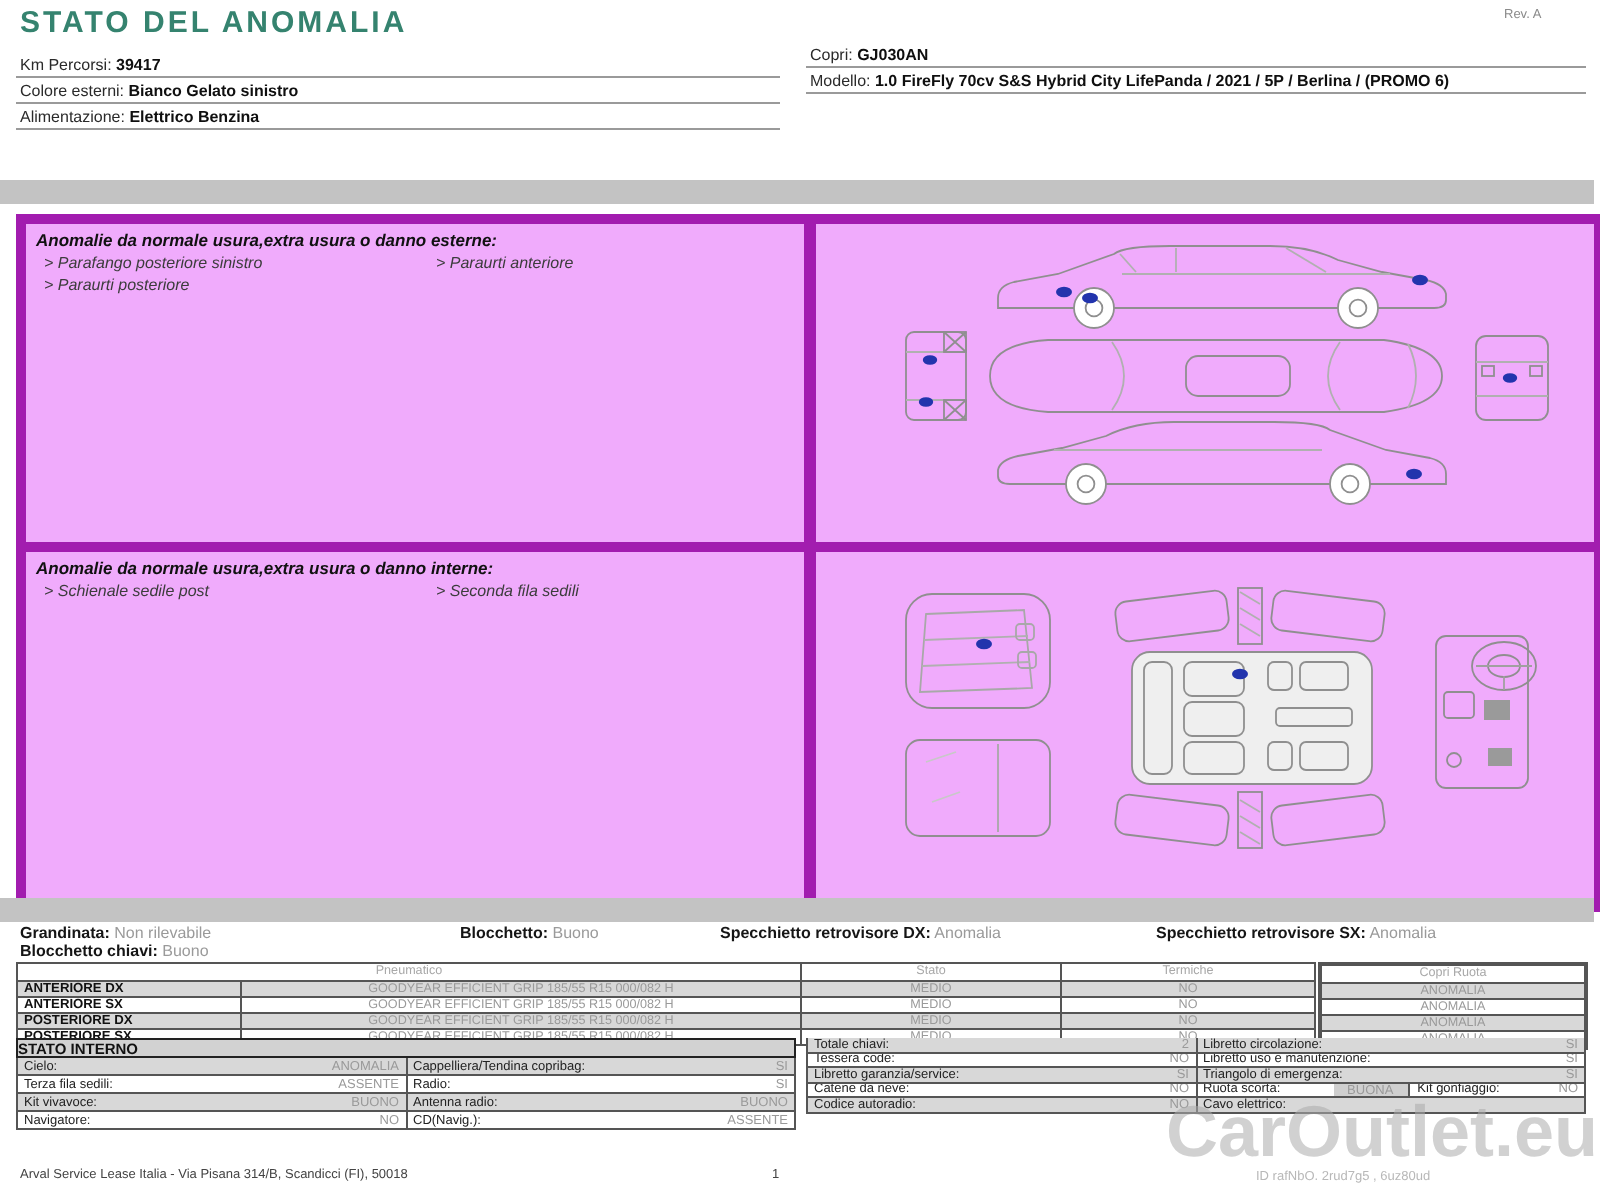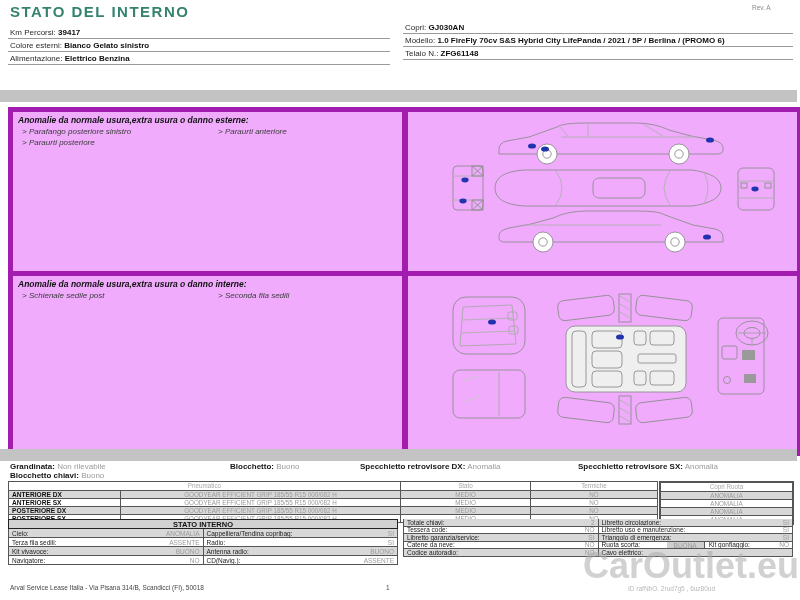--- a/index.html
+++ b/index.html
@@ -49,21 +49,21 @@
   .tc.tmhead{width:126px;text-align:center;}
   .stripe{background:#d8d8d8;}
 
   .copri{position:absolute;left:659px;top:481px;width:135px;border:2px solid #555;
          font-size:6.3px;box-sizing:border-box;text-align:center;}
   .crow{height:7px;line-height:7px;border-top:1px solid #555;color:#9a9a9a;overflow:hidden;}
   .crow.head{height:8px;line-height:8px;color:#a8a8a8;border-top:none;}
 
   .btable{position:absolute;top:519px;width:390px;font-size:6.5px;box-sizing:border-box;}
   .bt-left{left:8px;} .bt-right{left:403px;}
-  .bt-head{border:1px solid #222;background:#d2d2d2;font-weight:bold;text-align:center;
+  .bt-head{border:1px solid #222;background:#d2d2d2;font-weight:bold;
            font-size:7.5px;height:10px;line-height:10px;color:#111;box-sizing:border-box;}
   .brow{display:flex;border:1px solid #555;border-top:none;height:9px;line-height:9px;
         box-sizing:border-box;}
   .brow.sm{height:7.5px;line-height:7.5px;}
   .bcell{flex:1;display:flex;padding:0 3px;border-right:1px solid #555;overflow:hidden;
          box-sizing:border-box;align-items:center;}
   .bcell:last-child{border-right:none;}
   .bcell .lbl{color:#222;white-space:nowrap;}
   .bcell .val{margin-left:auto;color:#9a9a9a;white-space:nowrap;padding-left:3px;}
   .val.hl{background:#cfcfcf;padding:0 7px;border-right:1px solid #555;height:100%;}
@@ -73,21 +73,21 @@
   .footer-page{position:absolute;left:386px;top:584px;font-size:6.5px;color:#444;}
   .wm-brand{position:absolute;left:583px;top:545px;font-size:36px;font-weight:bold;
             color:rgba(172,172,172,0.55);white-space:nowrap;}
   .wm-id{position:absolute;left:628px;top:585px;font-size:6.5px;color:#b8b8b8;white-space:nowrap;}
 </style>
 </head>
 <body>
 
 <div class="page">
 
-  <div class="title">STATO DEL INTERNO</div>
+  <div class="title">STATO DEL ANOMALIA</div>
   <div class="rev">Rev. A</div>
 
   <div class="info-col info-left">
     <div class="info-row">
       <span class="lbl">Km Percorsi:</span>
       <span class="val">39417</span>
     </div>
     <div class="info-row">
       <span class="lbl">Colore esterni:</span>
       <span class="val">Bianco Gelato sinistro</span>
@@ -99,24 +99,20 @@
   </div>
 
   <div class="info-col info-right">
     <div class="info-row">
       <span class="lbl">Copri:</span>
       <span class="val">GJ030AN</span>
     </div>
     <div class="info-row">
       <span class="lbl">Modello:</span>
       <span class="val">1.0 FireFly 70cv S&amp;S Hybrid City LifePanda / 2021 / 5P / Berlina / (PROMO 6)</span>
-    </div>
-    <div class="info-row">
-      <span class="lbl">Telaio N.:</span>
-      <span class="val">ZFG61148</span>
     </div>
   </div>
 
   <div class="bar bar1"></div>
 
   <div class="box boxA">
     <div class="box-header">Anomalie da normale usura,extra usura o danno esterne:</div>
     <div class="items">
       <span>&gt; Parafango posteriore sinistro</span>
       <span>&gt; Paraurti anteriore</span>

